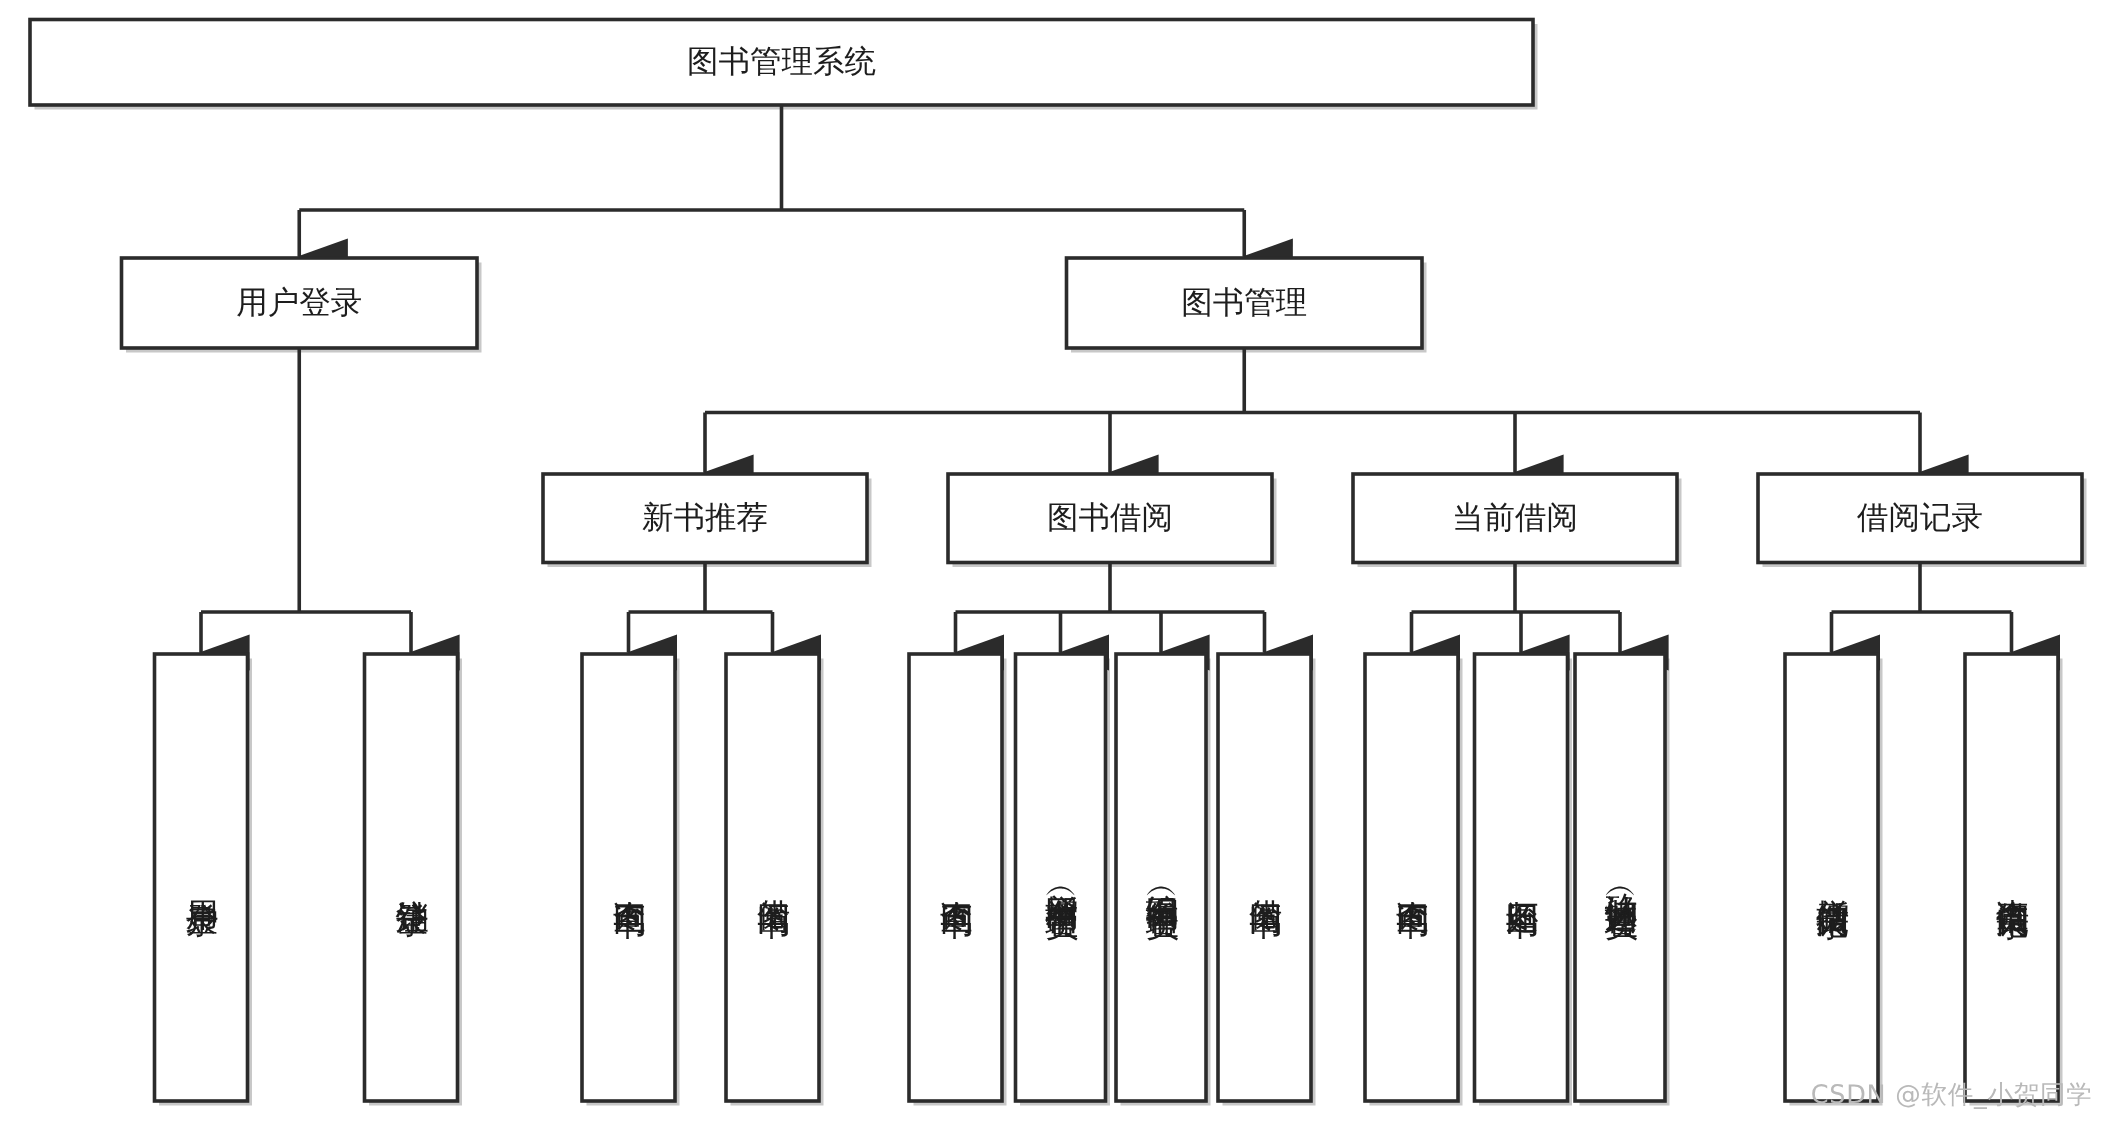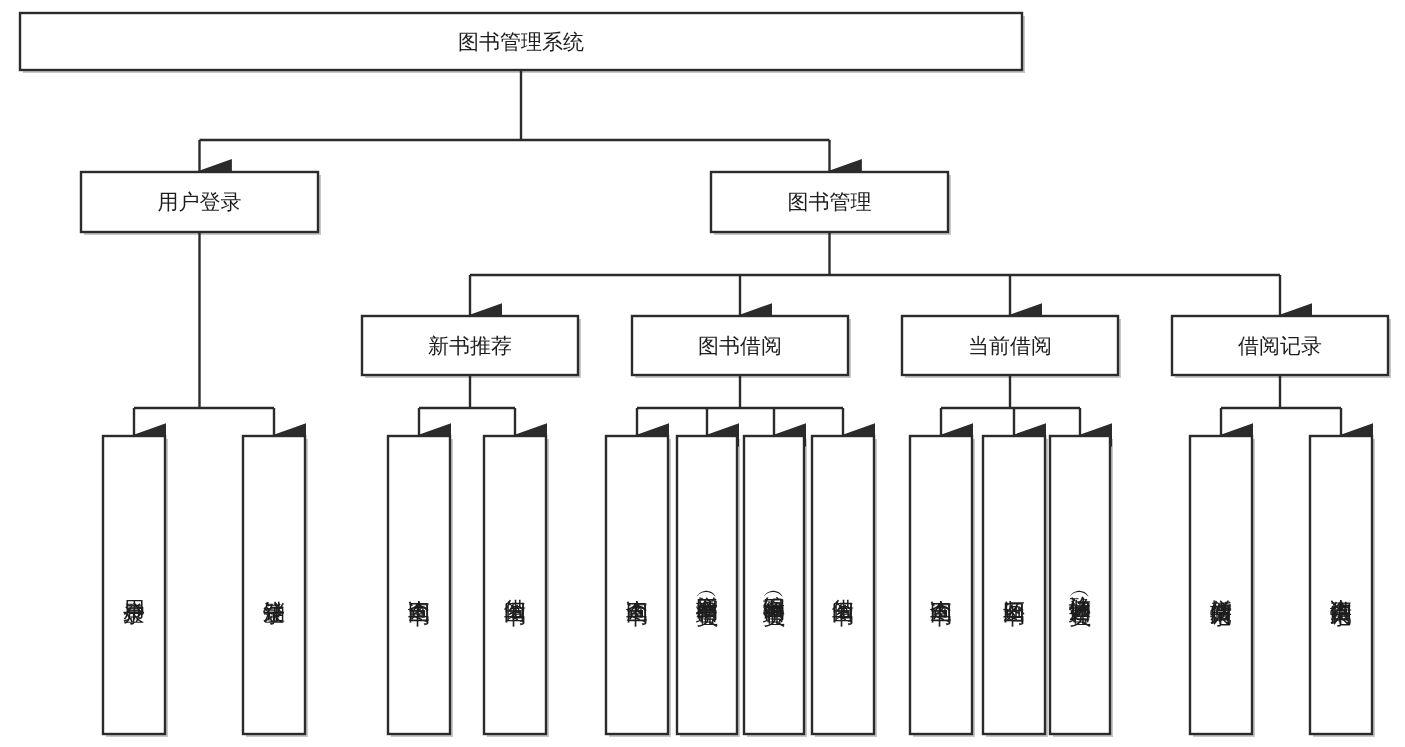--- a/index.html
+++ b/index.html
@@ -218,14 +218,15 @@
         <span class="leaf-label">确认归还（管理员）</span>
       </div>
       <div class="leaf-label-wrap" style="left: 1190px; top: 436px; width: 62px; height: 298px;">
         <span class="leaf-label">新增借阅记录</span>
       </div>
       <div class="leaf-label-wrap" style="left: 1310px; top: 436px; width: 62px; height: 298px;">
         <span class="leaf-label">查询借阅记录</span>
       </div>
     </div>
 
+  <div class="watermark">CSDN @软件_小贺同学</div>
 
 </div>
 
 </body></html>

